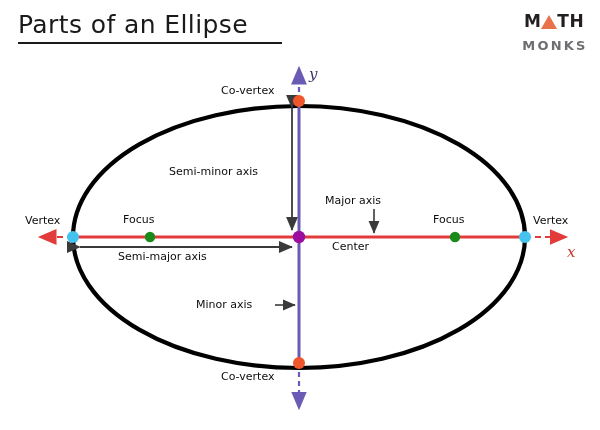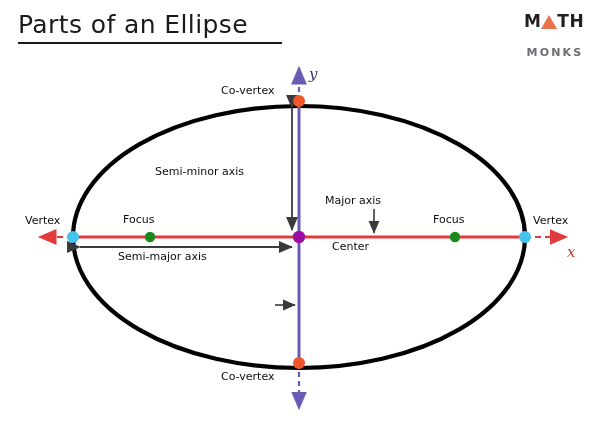--- a/index.html
+++ b/index.html
@@ -62,26 +62,26 @@
   .tri-shape {
     width: 0;
     height: 0;
     border-left: 8px solid transparent;
     border-right: 8px solid transparent;
     border-bottom: 14px solid #e8724a;
     margin: 0 0 1px 0;
   }
   #logo-monks {
     font-family: "DejaVu Sans", "Liberation Sans", sans-serif;
-    font-size: 11px;
+    font-size: 13px;
     font-weight: 700;
     color: #6d6e71;
     letter-spacing: 2.2px;
     line-height: 11px;
-    margin-top: 17px;
+    margin-top: 10px;
     margin-left: 2px;
   }
 
   
   #figure {
     position: absolute;
     left: 0;
     top: 0;
     width: 600px;
     height: 430px;
@@ -164,26 +164,27 @@
     <circle cx="455" cy="237" r="5.2" fill="#1a8a1a"></circle>
     <circle cx="299" cy="237" r="6.2" fill="#9b0fa0"></circle>
     <circle cx="299" cy="101" r="6" fill="#f0562c"></circle>
     <circle cx="299" cy="363" r="6" fill="#f0562c"></circle>
   </svg>
 
   <div class="lbl" style="left:221px; top:82px;">Co-vertex</div>
 
   <div class="lbl" style="left:221px; top:368px;">Co-vertex</div>
 
-  <div class="lbl" style="left:155px; top:163px;text-align:right;">Semi-minor axis</div>
+  <div class="lbl" style="left:169px; top:163px;text-align:right;">Semi-minor axis</div>
 
   <div class="lbl" style="left:118px; top:248px;">Semi-major axis</div>
 
   <div class="lbl" style="left:325px; top:192px;">Major axis</div>
 
+  <div class="lbl" style="left:196px; top:296px;">Minor axis</div>
 
   <div class="lbl" style="left:25px; top:212px;">Vertex</div>
 
   <div class="lbl" style="left:533px; top:212px;">Vertex</div>
 
   <div class="lbl" style="left:123px; top:211px;">Focus</div>
 
   <div class="lbl" style="left:433px; top:211px;">Focus</div>
 
   <div class="lbl" style="left:308px; top:238px;margin-left:24px;">Center</div>

